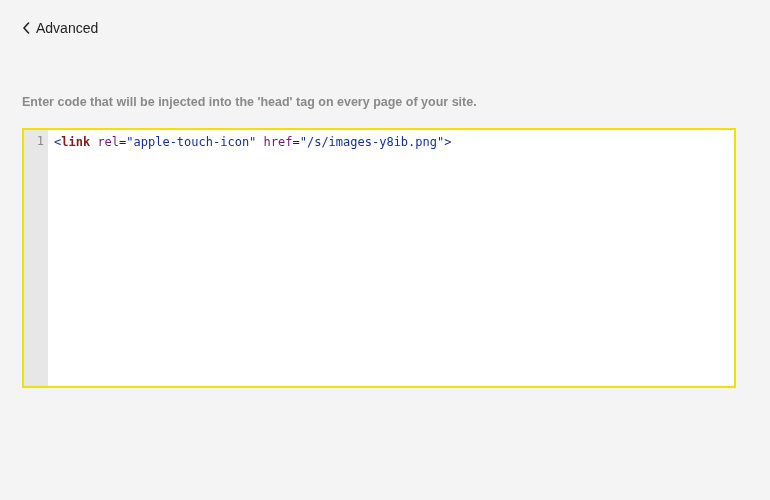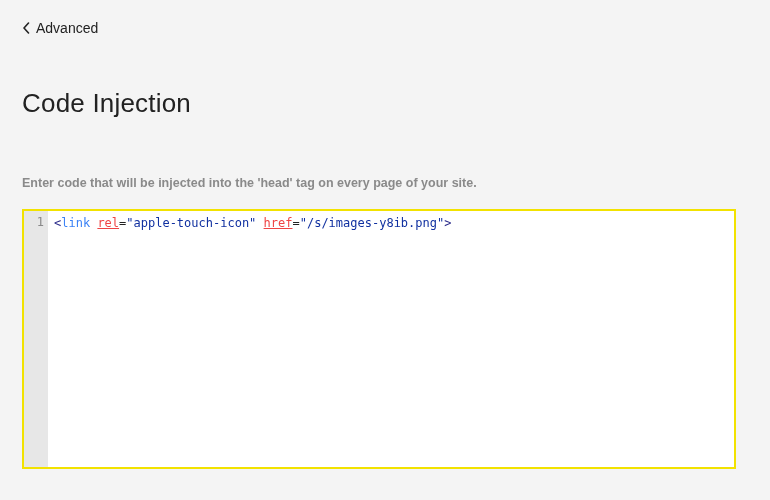--- a/index.html
+++ b/index.html
@@ -75,40 +75,39 @@
     font-family: "Menlo", "Consolas", "Monaco", monospace;
     font-size: 12px;
     line-height: 16px;
     white-space: pre;
     overflow: auto;
     outline: none;
     color: #222;
     cursor: text;
   }
   .tok-angle  { color: #2a2a8a; }
-  .tok-tag    { color: #3b82f6; }
-  .tok-attr   { color: #ef4444; text-decoration: underline; }
+  .tok-tag    { color: #7f1d1d; font-weight: bold; }
+  .tok-attr   { color: #701a75; }
   .tok-eq     { color: #222; }
   .tok-str    { color: #1030a0; }
 </style>
 </head>
 <body>
 
 <div class="page">
 
   <div class="breadcrumb">
     <span class="chevron">
       <svg viewBox="0 0 8 12" width="8" height="12">
           <path d="M6.5 1 L2 6 L6.5 11" fill="none" stroke="#222" stroke-width="1.6" stroke-linecap="round" stroke-linejoin="round"></path>
         </svg>
     </span>
     <span>Advanced</span>
   </div>
 
-  <h1 class="page-title">Code Injection</h1>
 
   <div class="section">
     <div class="section-desc">Enter code that will be injected into the 'head' tag on every page of your site.</div>
 
     <div class="editor-wrap">
       <div class="gutter">
         <div>1</div>
       </div>
       <div class="code-area"><span class="tok-angle">&lt;</span><span class="tok-tag">link</span> <span class="tok-attr">rel</span><span class="tok-eq">=</span><span class="tok-str">"apple-touch-icon"</span> <span class="tok-attr">href</span><span class="tok-eq">=</span><span class="tok-str">"/s/images-y8ib.png"</span><span class="tok-angle">&gt;</span></div>
     </div>

